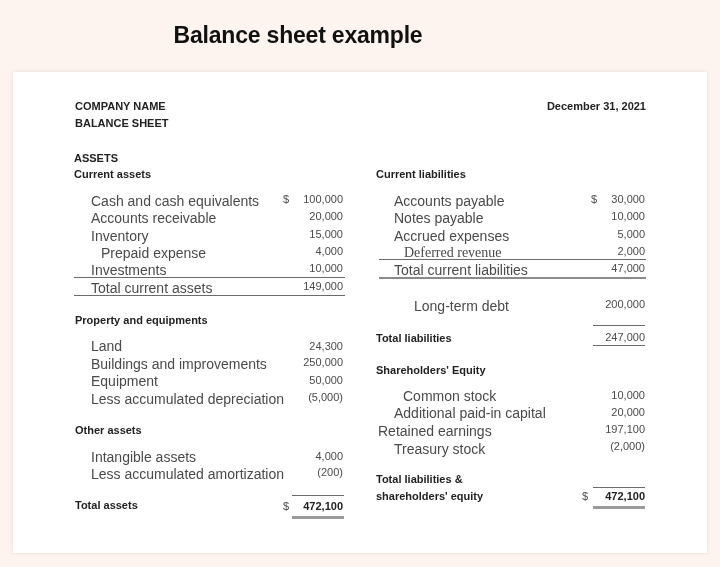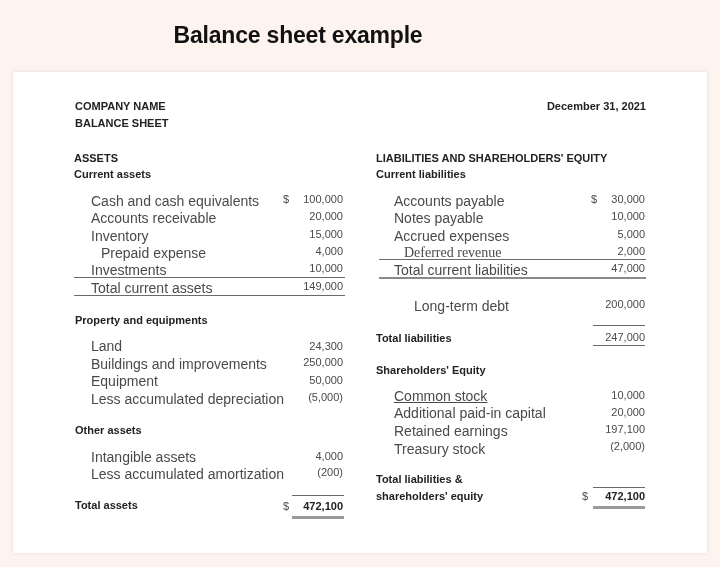--- a/index.html
+++ b/index.html
@@ -88,21 +88,20 @@
       <div class="abs item" style="left:78px; top:394px;">Less accumulated amortization</div>
       <div class="abs val" style="right:364px; top:394px;">(200)</div>
     </div>
 
     <div class="abs sec" style="left:62px; top:427px;">Total assets</div>
     <div class="rule" style="left:279px; width:52px; top:423px;"></div>
     <div class="abs val" style="left:270px; top:428px;">$</div>
     <div class="abs val bold" style="right:364px; top:428px;">472,100</div>
     <div class="dbl" style="left:279px; width:52px; top:444px;"></div>
 
-    <div class="abs hdr" style="left:363px; top:78px;">LIABILITIES AND SHAREHOLDERS' EQUITY</div>
     <div class="abs sec" style="left:363px; top:96px;">Current liabilities</div>
 
     <div>
       <div class="abs item" style="left:381px; top:121px;">Accounts payable</div>
       <div class="abs val" style="left:578px; top:121px;">$</div>
       <div class="abs val" style="right:62px; top:121px;">30,000</div>
       <div class="abs item" style="left:381px; top:138px;">Notes payable</div>
       <div class="abs val" style="right:62px; top:138px;">10,000</div>
       <div class="abs item" style="left:381px; top:156px;">Accrued expenses</div>
       <div class="abs val" style="right:62px; top:156px;">5,000</div>
@@ -118,25 +117,25 @@
     <div class="abs item" style="left:381px; top:226px;padding-left:20px;">Long-term debt</div>
     <div class="abs val" style="right:62px; top:226px;">200,000</div>
 
     <div class="rule" style="left:580px; width:52px; top:253px;"></div>
     <div class="abs sec" style="left:363px; top:260px;">Total liabilities</div>
     <div class="abs val" style="right:62px; top:259px;">247,000</div>
     <div class="rule" style="left:580px; width:52px; top:273px;"></div>
 
     <div class="abs sec" style="left:363px; top:292px;">Shareholders' Equity</div>
     <div>
-      <div class="abs item" style="left:381px; top:316px;text-decoration:underline;">Common stock</div>
+      <div class="abs item" style="left:390px; top:316px;">Common stock</div>
       <div class="abs val" style="right:62px; top:317px;">10,000</div>
       <div class="abs item" style="left:381px; top:333px;">Additional paid-in capital</div>
       <div class="abs val" style="right:62px; top:334px;">20,000</div>
-      <div class="abs item" style="left:381px; top:351px;">Retained earnings</div>
+      <div class="abs item" style="left:365px; top:351px;">Retained earnings</div>
       <div class="abs val" style="right:62px; top:351px;">197,100</div>
       <div class="abs item" style="left:381px; top:369px;">Treasury stock</div>
       <div class="abs val" style="right:62px; top:368px;text-align:right;">(2,000)</div>
     </div>
 
     <div class="abs sec" style="left:363px; top:401px;">Total liabilities &amp;</div>
     <div class="abs sec" style="left:363px; top:418px;">shareholders' equity</div>
     <div class="rule" style="left:580px; width:52px; top:415px;"></div>
     <div class="abs val" style="left:569px; top:418px;">$</div>
     <div class="abs val bold" style="right:62px; top:418px;">472,100</div>

